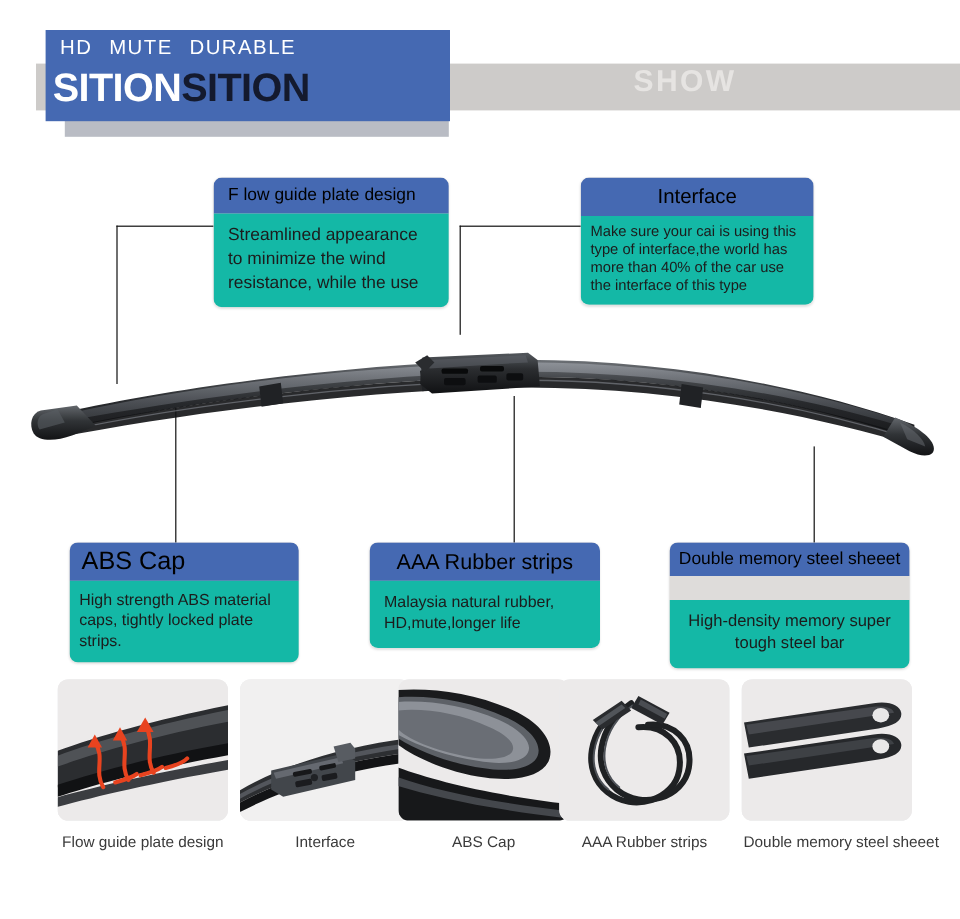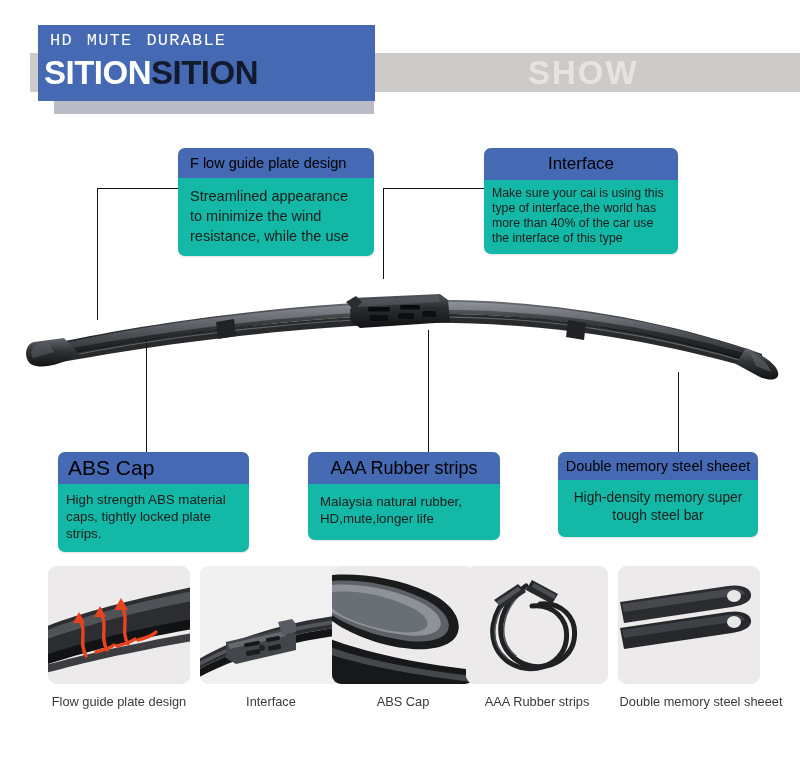--- a/index.html
+++ b/index.html
@@ -43,35 +43,35 @@
     background: #4569b2;
   }
   .hdr-sub {
     position: absolute;
     left: 50px; top: 30px;
     font-size: 17px;
     letter-spacing: 1.2px;
     color: #ffffff;
     white-space: nowrap;
   }
-  .hdr-sub span { margin-right: 14px; font-family: Liberation Mono, monospace; }
+  .hdr-sub span { margin-right: 14px; }
   .hdr-title {
     position: absolute;
     left: 44px; top: 54px;
     font-size: 33px;
     font-weight: bold;
     letter-spacing: -0.5px;
     white-space: nowrap;
     color: #141a2e;
   }
   .hdr-title .in-blue { color: #ffffff; }
   .hdr-show {
     position: absolute;
     left: 528px; top: 54px;
-    font-size: 33px;
+    font-size: 25px;
     font-weight: bold;
     letter-spacing: 2px;
     color: #e6e4e2;
     white-space: nowrap;
   }
 
   
   .leader {
     position: absolute;
     background: transparent;
@@ -116,21 +116,21 @@
   #co-abs .body { font-size: 13.3px; line-height: 17px; padding: 7px 6px 10px 8px; }
 
   
   #co-rubber { left: 308px; top: 452px; width: 192px; }
   #co-rubber .cap { font-size: 18px; line-height: 32px; height: 32px; }
   #co-rubber .body { font-size: 13.3px; line-height: 17px; padding: 9px 6px 13px 12px; }
 
   
   #co-steel { left: 558px; top: 452px; width: 200px; }
   #co-steel .cap { font-size: 14.5px; line-height: 28px; height: 28px; }
-  #co-steel .body { font-size: 13.8px; line-height: 18px; padding: 9px 6px 12px 6px; text-align: center; }
+  #co-steel .body { font-size: 13.8px; line-height: 18px; padding: 9px 6px 12px 6px; text-align: center; margin-top: 20px; }
 
   
   #hero {
     position: absolute;
     left: 20px; top: 262px;
     width: 770px; height: 140px;
   }
 
   
   #thumbs {

